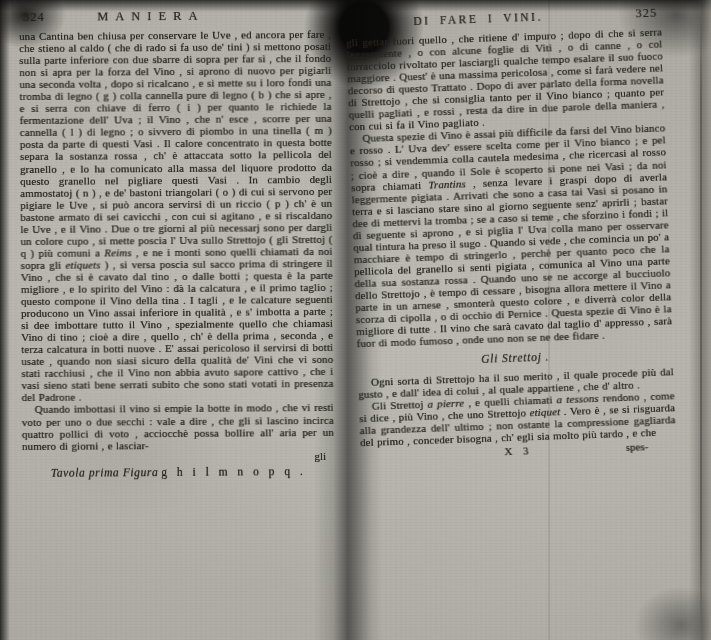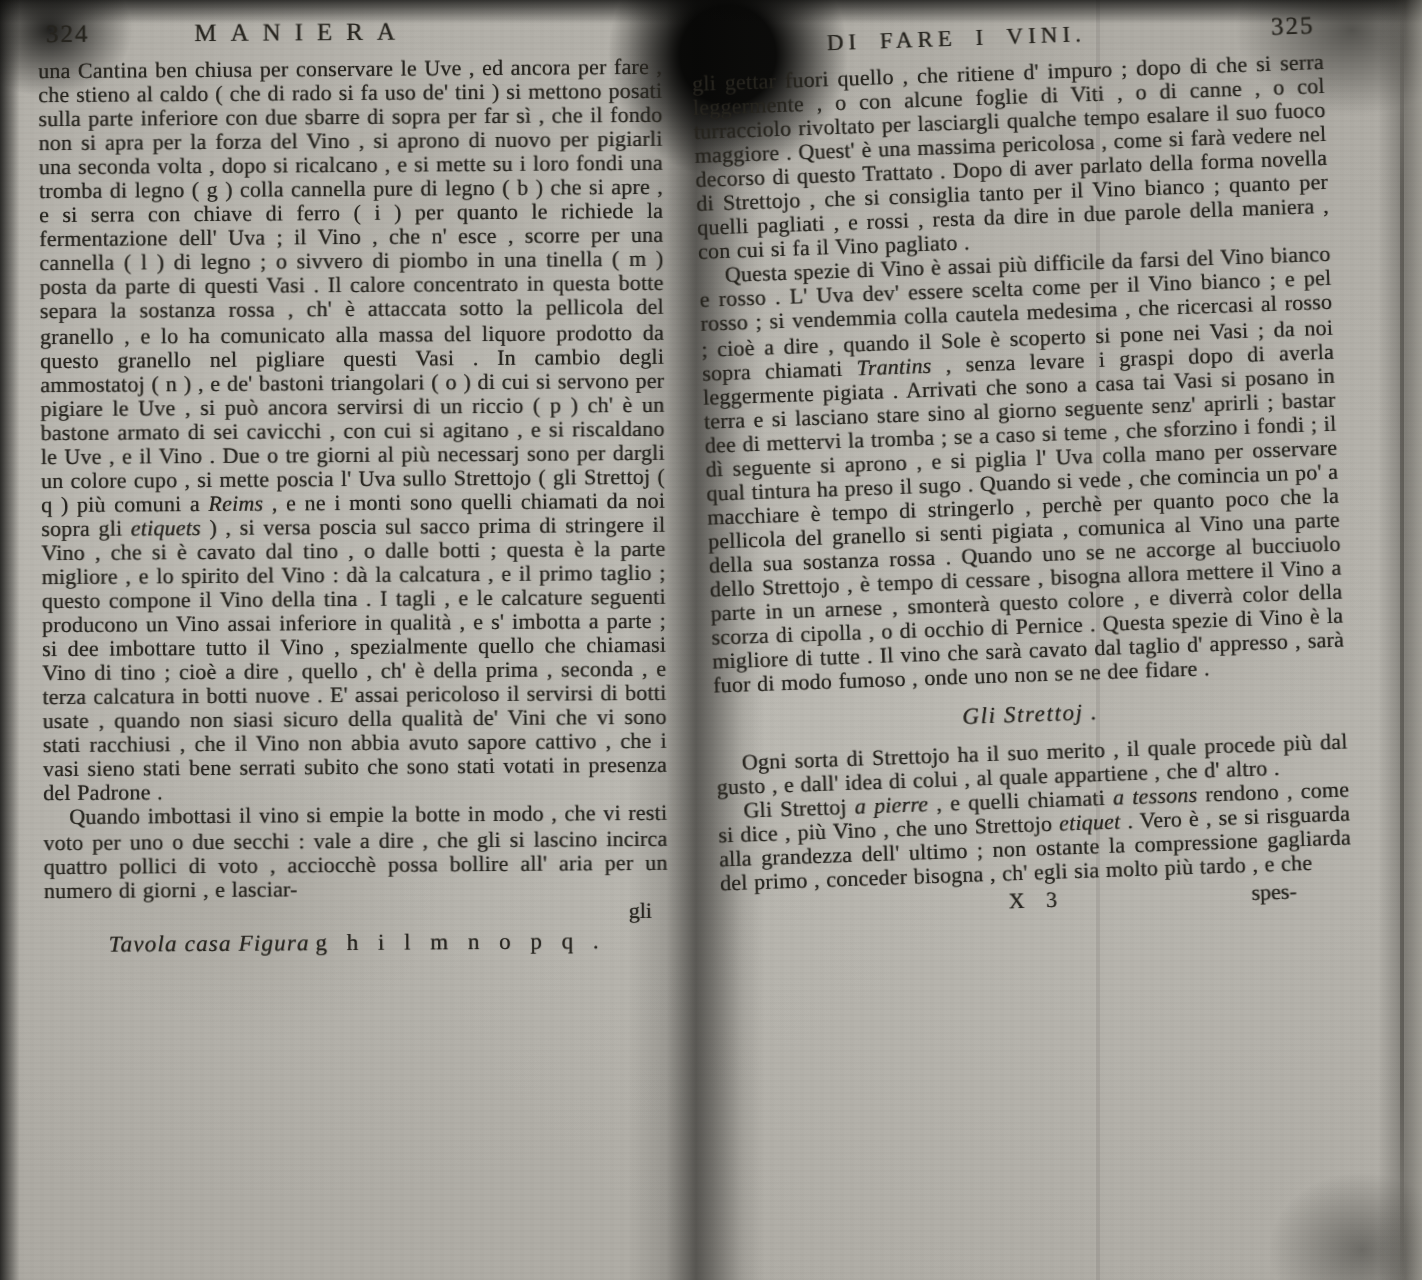--- a/index.html
+++ b/index.html
@@ -115,21 +115,21 @@
       <span class="page-number">324</span>
       <span class="running-title-left">MANIERA</span>
       <span class="spacer"></span>
     </div>
     <div>
         <div class="para"><span>una Cantina ben chiusa per conservare le Uve , ed ancora per fare , che stieno al caldo ( che di rado si fa uso de' tini ) si mettono posati sulla parte inferiore con due sbarre di sopra per far sì , che il fondo non si apra per la forza del Vino , si aprono di nuovo per pigiarli una seconda volta , dopo si ricalcano , e si mette su i loro fondi una tromba di legno ( g ) colla cannella pure di legno ( b ) che si apre , e si serra con chiave di ferro ( i ) per quanto le richiede la fermentazione dell' Uva ; il Vino , che n' esce , scorre per una cannella ( l ) di legno ; o sivvero di piombo in una tinella ( m ) posta da parte di questi Vasi . Il calore concentrato in questa botte separa la sostanza rossa , ch' è attaccata sotto la pellicola del granello , e lo ha comunicato alla massa del liquore prodotto da questo granello nel pigliare questi Vasi . In cambio degli ammostatoj ( n ) , e de' bastoni triangolari ( o ) di cui si servono per pigiare le Uve , si può ancora servirsi di un riccio ( p ) ch' è un bastone armato di sei cavicchi , con cui si agitano , e si riscaldano le Uve , e il Vino . Due o tre giorni al più necessarj sono per dargli un colore cupo , si mette poscia l' Uva sullo Strettojo ( gli Strettoj ( q ) più comuni a </span><span class="it">Reims</span><span> , e ne i monti sono quelli chiamati da noi sopra gli </span><span class="it">etiquets</span><span> ) , si versa poscia sul sacco prima di stringere il Vino , che si è cavato dal tino , o dalle botti ; questa è la parte migliore , e lo spirito del Vino : dà la calcatura , e il primo taglio ; questo compone il Vino della tina . I tagli , e le calcature seguenti producono un Vino assai inferiore in qualità , e s' imbotta a parte ; si dee imbottare tutto il Vino , spezialmente quello che chiamasi Vino di tino ; cioè a dire , quello , ch' è della prima , seconda , e terza calcatura in botti nuove . E' assai pericoloso il servirsi di botti usate , quando non siasi sicuro della qualità de' Vini che vi sono stati racchiusi , che il Vino non abbia avuto sapore cattivo , che i vasi sieno stati bene serrati subito che sono stati votati in presenza del Padrone .</span></div>
         <div class="para indent"><span>Quando imbottasi il vino si empie la botte in modo , che vi resti voto per uno o due secchi : vale a dire , che gli si lascino incirca quattro pollici di voto , acciocchè possa bollire all' aria per un numero di giorni , e lasciar-</span></div>
       </div>
     <div class="catchword-line">gli</div>
     <div class="plate-ref">
-      <span class="it">Tavola casa Figura</span>
+      <span class="it">Tavola prima Figura</span>
       <span> </span>
       <span class="plate-letters">g h i l m n o p q .</span>
     </div>
   </div>
 
   <div class="page-text right-text">
     <div class="page-header">
       <span class="running-title-right">DI FARE I VINI.</span>
       <span class="page-number">325</span>
     </div>

